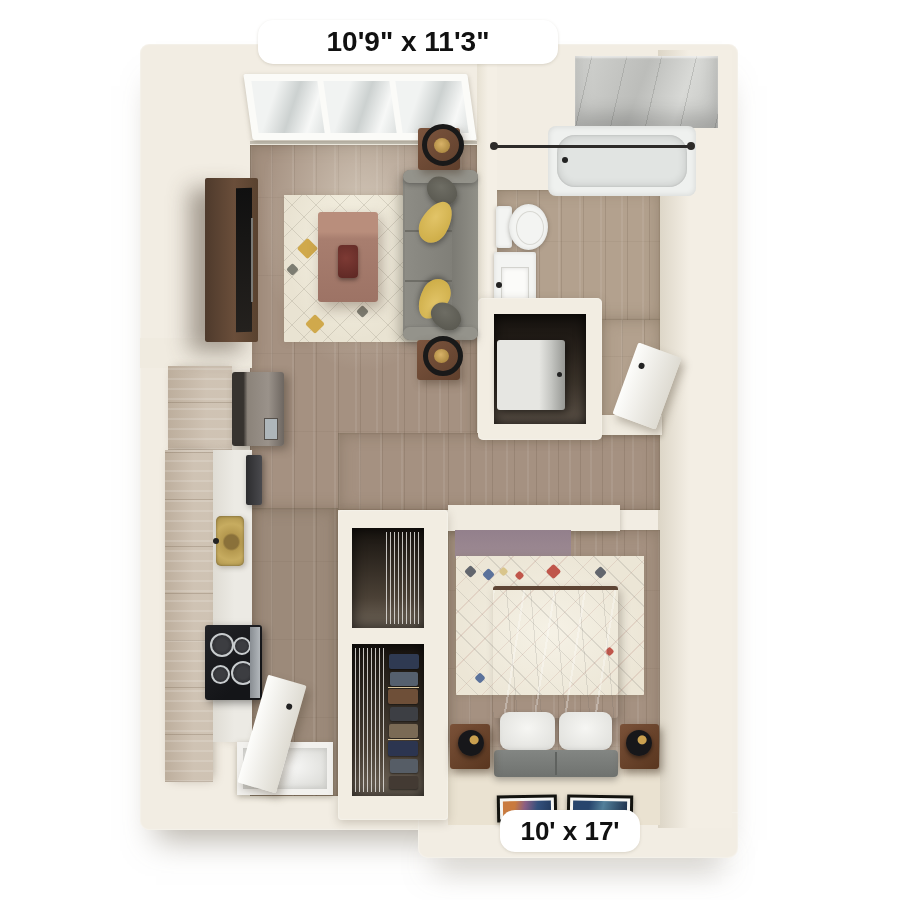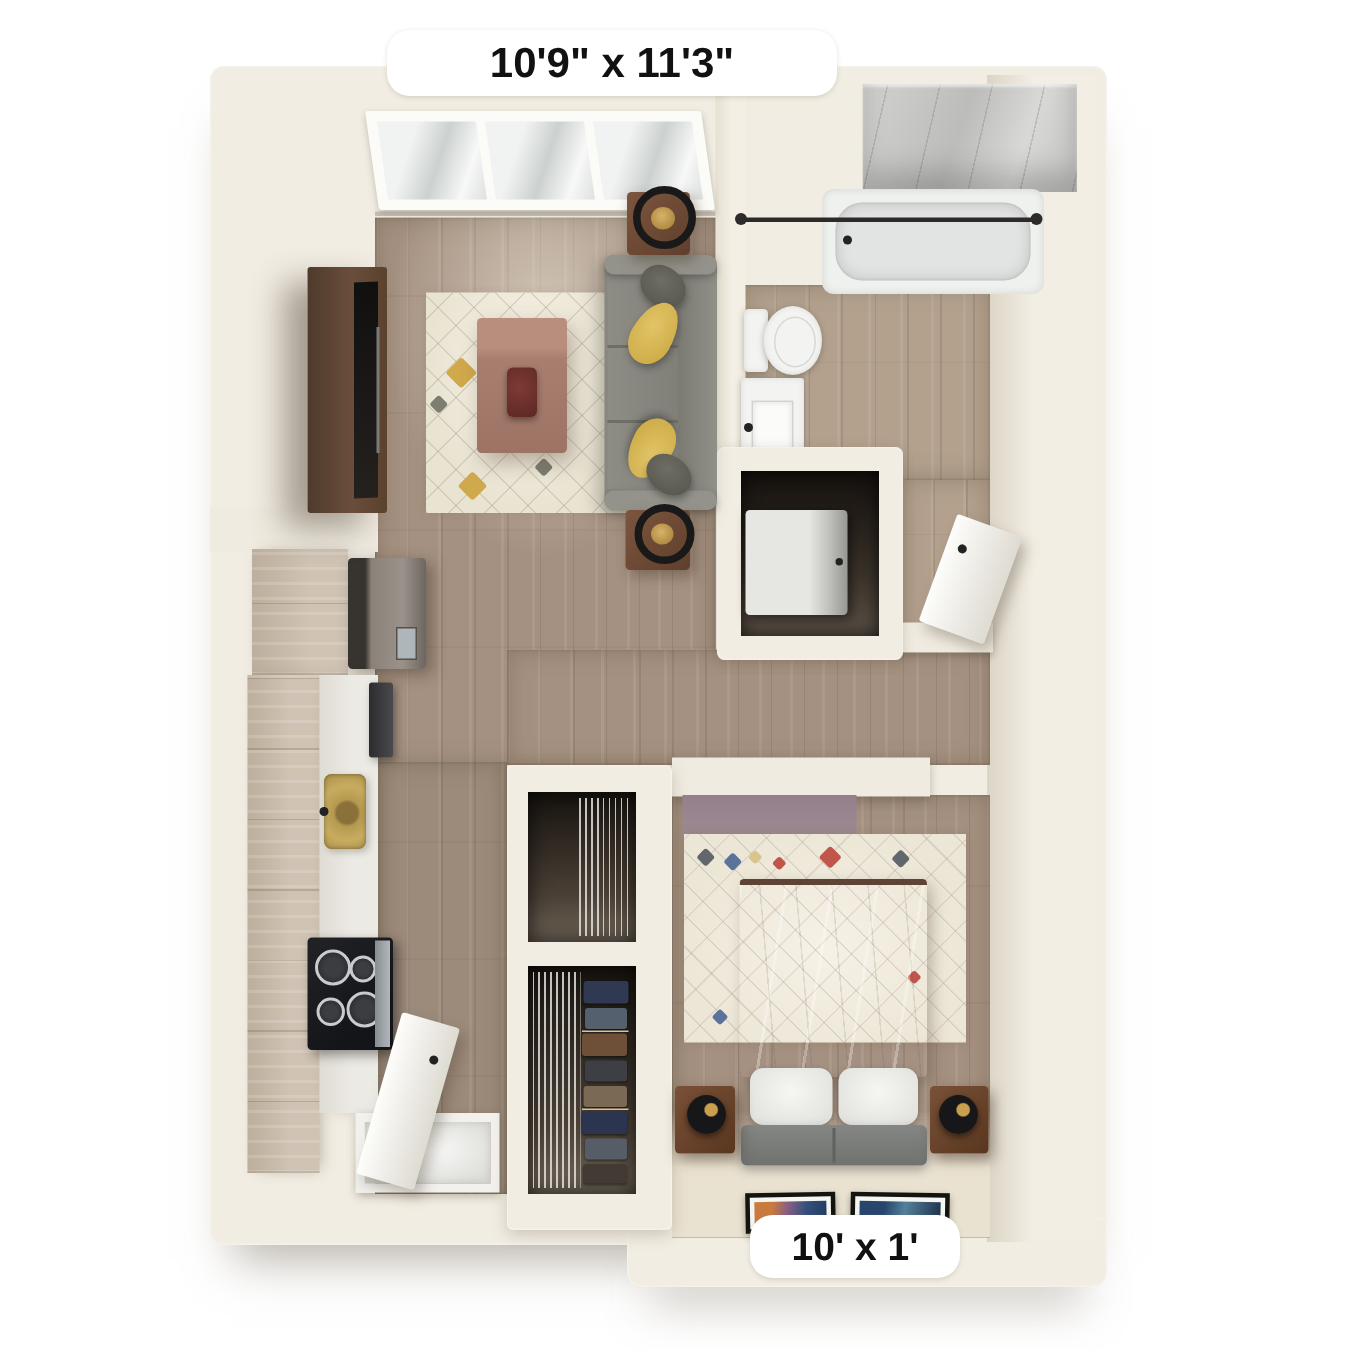--- a/index.html
+++ b/index.html
@@ -277,15 +277,15 @@
         <div class="art1"></div>
       </div>
   </div>
   <div class="abs frame" style="left:567px;top:795px;width:66px;height:27px;box-sizing:border-box;transform:rotate(1deg);">
     <div class="frame-matte">
         <div class="art2"></div>
       </div>
   </div>
 
   <div class="abs pill" style="left:258px;top:20px;width:300px;height:44px;line-height:44px;font-size:28px;">10'9" x 11'3"</div>
-  <div class="abs pill" style="left:500px;top:810px;width:140px;height:42px;line-height:42px;font-size:26px;">10' x 1'</div>
+  <div class="abs pill" style="left:500px;top:810px;width:140px;height:42px;line-height:42px;font-size:26px;">10' x 17'</div>
 
 </div>
 
 </body></html>

